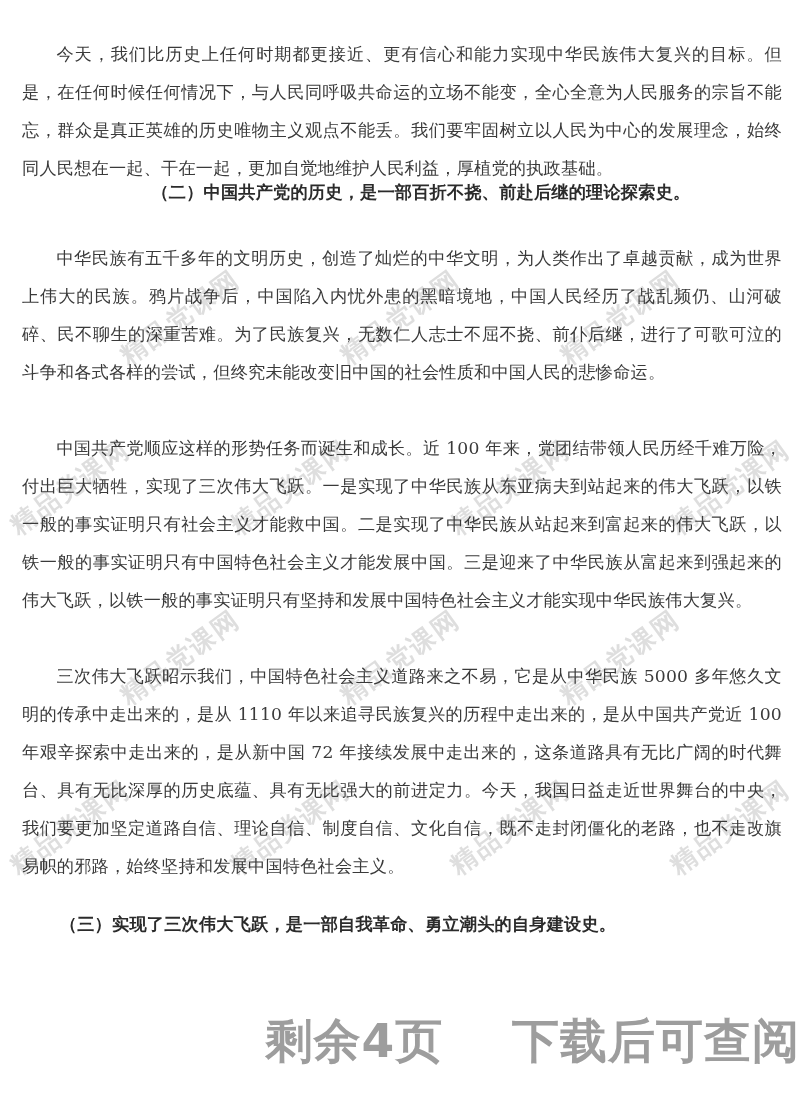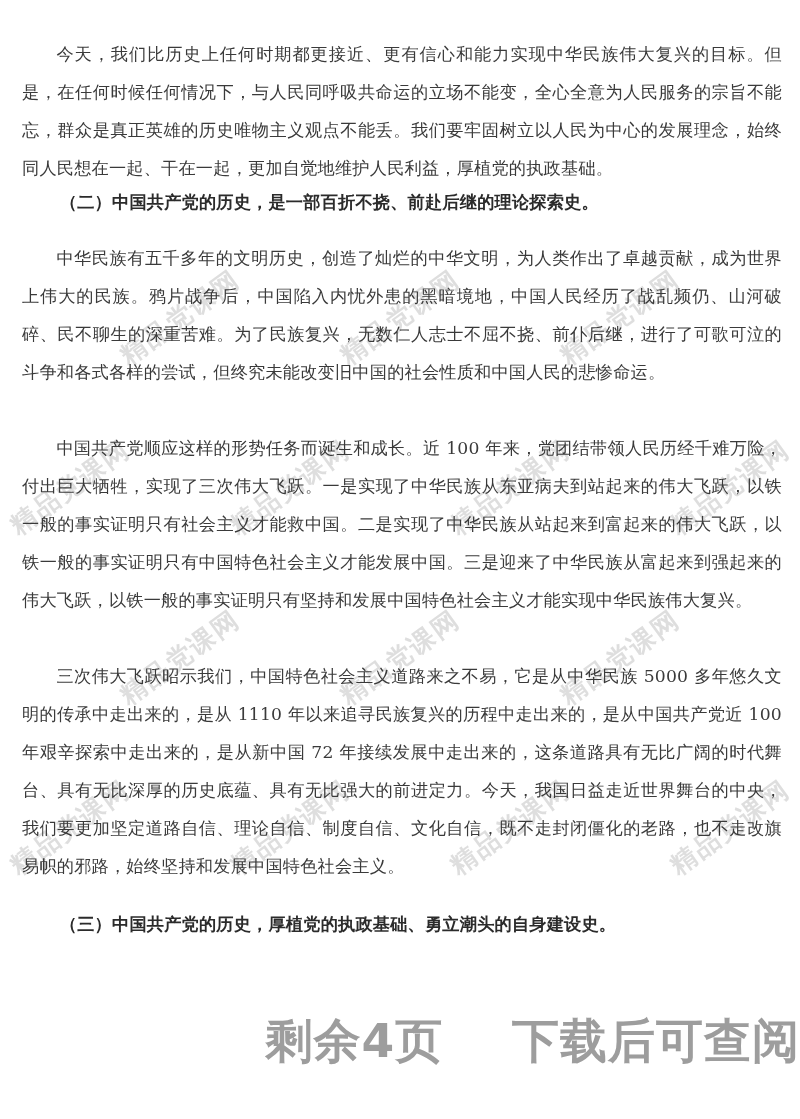--- a/index.html
+++ b/index.html
@@ -68,21 +68,21 @@
     line-height: 38px;
     font-weight: 700;
     text-indent: 2.2em;
     text-align: left;
     font-family: "DejaVu Serif", "Liberation Serif", serif;
     letter-spacing: 0.2px;
   }
 
   
   #para-1   { top: 18px; }
-  #heading-2{ top: 166px; }
+  #heading-2{ top: 156px; text-align: center; }
   #para-2   { top: 222px; }
   #heading-3{ top: 888px; }
   #para-3   { top: 412px; }
   #para-4   { top: 640px; }
 
   
   #paywall-overlay {
     position: absolute;
     left: 0;
     right: 0;
@@ -129,21 +129,21 @@
     <p class="para" id="para-1">今天，我们比历史上任何时期都更接近、更有信心和能力实现中华民族伟大复兴的目标。但是，在任何时候任何情况下，与人民同呼吸共命运的立场不能变，全心全意为人民服务的宗旨不能忘，群众是真正英雄的历史唯物主义观点不能丢。我们要牢固树立以人民为中心的发展理念，始终同人民想在一起、干在一起，更加自觉地维护人民利益，厚植党的执政基础。</p>
 
     <p class="heading" id="heading-2">（二）中国共产党的历史，是一部百折不挠、前赴后继的理论探索史。</p>
 
     <p class="para" id="para-2">中华民族有五千多年的文明历史，创造了灿烂的中华文明，为人类作出了卓越贡献，成为世界上伟大的民族。鸦片战争后，中国陷入内忧外患的黑暗境地，中国人民经历了战乱频仍、山河破碎、民不聊生的深重苦难。为了民族复兴，无数仁人志士不屈不挠、前仆后继，进行了可歌可泣的斗争和各式各样的尝试，但终究未能改变旧中国的社会性质和中国人民的悲惨命运。</p>
 
     <p class="para" id="para-3">中国共产党顺应这样的形势任务而诞生和成长。近 100 年来，党团结带领人民历经千难万险，付出巨大牺牲，实现了三次伟大飞跃。一是实现了中华民族从东亚病夫到站起来的伟大飞跃，以铁一般的事实证明只有社会主义才能救中国。二是实现了中华民族从站起来到富起来的伟大飞跃，以铁一般的事实证明只有中国特色社会主义才能发展中国。三是迎来了中华民族从富起来到强起来的伟大飞跃，以铁一般的事实证明只有坚持和发展中国特色社会主义才能实现中华民族伟大复兴。</p>
 
     <p class="para" id="para-4">三次伟大飞跃昭示我们，中国特色社会主义道路来之不易，它是从中华民族 5000 多年悠久文明的传承中走出来的，是从 1110 年以来追寻民族复兴的历程中走出来的，是从中国共产党近 100 年艰辛探索中走出来的，是从新中国 72 年接续发展中走出来的，这条道路具有无比广阔的时代舞台、具有无比深厚的历史底蕴、具有无比强大的前进定力。今天，我国日益走近世界舞台的中央，我们要更加坚定道路自信、理论自信、制度自信、文化自信，既不走封闭僵化的老路，也不走改旗易帜的邪路，始终坚持和发展中国特色社会主义。</p>
 
-    <p class="heading" id="heading-3">（三）中国共产党的历史，厚植党的执政基础、勇立潮头的自身建设史。</p>
+    <p class="heading" id="heading-3">（三）实现了三次伟大飞跃，是一部自我革命、勇立潮头的自身建设史。</p>
 
   </div>
 
   <div id="paywall-overlay">
     <span>剩余4页</span>
     <span class="gap"></span>
     <span>下载后可查阅</span>
   </div>
 
 </div>

